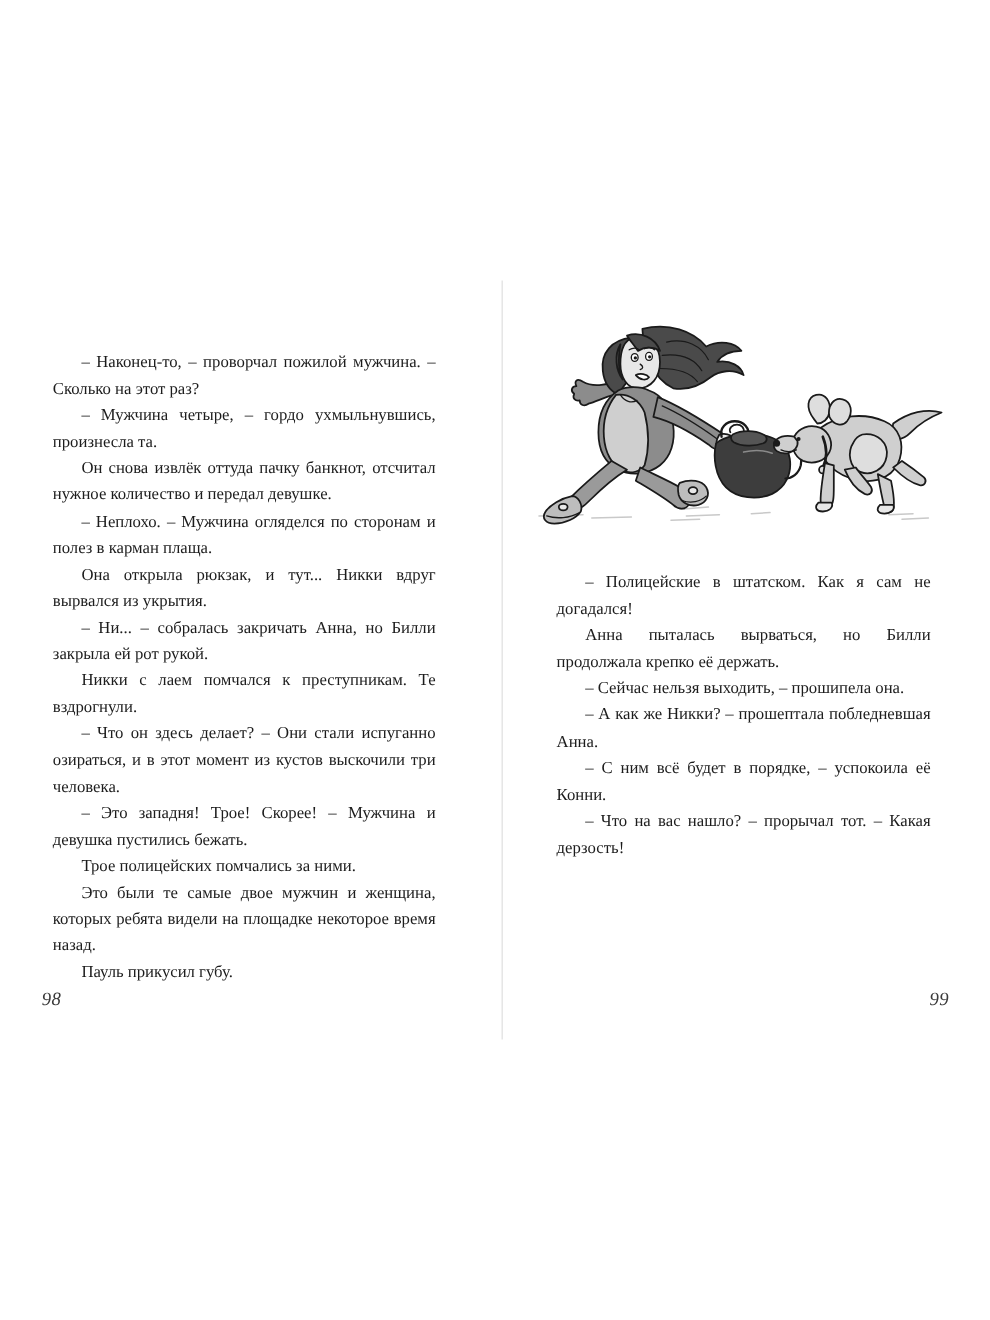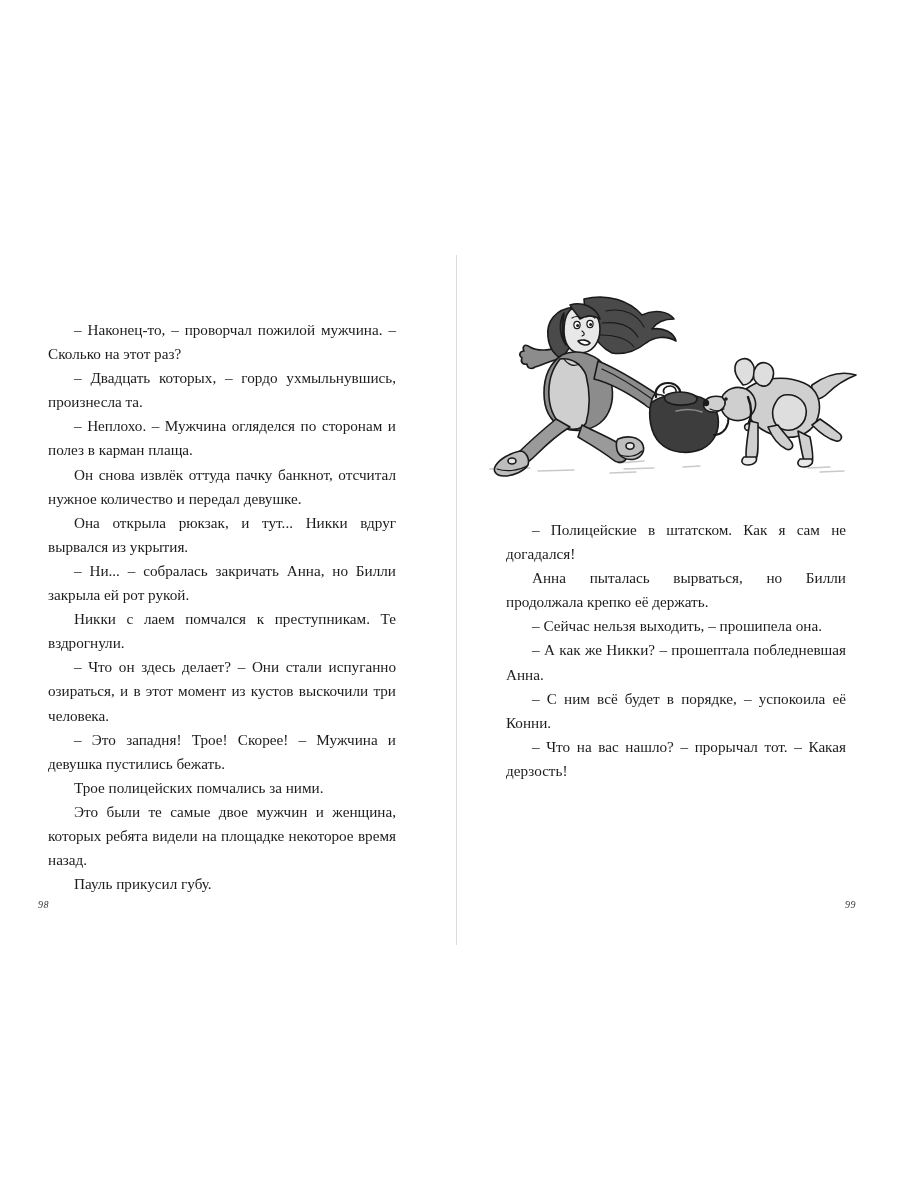--- a/index.html
+++ b/index.html
@@ -45,21 +45,21 @@
     -webkit-hyphens: manual;
     font-family: "Liberation Serif", "DejaVu Serif", serif;
   }
 
   
   .folio {
     position: absolute;
     top: 899px;
     font-family: "Liberation Serif", "DejaVu Serif", serif;
     font-style: italic;
-    font-size: 10px;
+    font-size: 17px;
     color: #3a3a3a;
     letter-spacing: 0.4px;
   }
   .folio.left  { left: 38px; }
   .folio.right { left: 845px; }
 
   
   .illustration {
     position: absolute;
     left: 478px;
@@ -71,23 +71,23 @@
 </style>
 </head>
 <body>
 
 <div id="page">
 
   <div class="gutter-line"></div>
 
   <div class="page-col left body-text">
     <p>– Наконец-то, – проворчал пожилой мужчина. – Сколько на этот раз?</p>
-    <p>– Двадцать которых, – гордо ухмыльнувшись, произнесла та.</p>
+    <p>– Мужчина четыре, – гордо ухмыльнувшись, произнесла та.</p>
+    <p>Он снова извлёк оттуда пачку банкнот, отсчитал нужное количество и передал девушке.</p>
     <p>– Неплохо. – Мужчина огляделся по сторонам и полез в карман плаща.</p>
-    <p>Он снова извлёк оттуда пачку банкнот, отсчитал нужное количество и передал девушке.</p>
     <p>Она открыла рюкзак, и тут... Никки вдруг вырвался из укрытия.</p>
     <p>– Ни... – собралась закричать Анна, но Билли закрыла ей рот рукой.</p>
     <p>Никки с лаем помчался к преступникам. Те вздрогнули.</p>
     <p>– Что он здесь делает? – Они стали испуганно озираться, и в этот момент из кустов выскочили три человека.</p>
     <p>– Это западня! Трое! Скорее! – Мужчина и девушка пустились бежать.</p>
     <p>Трое полицейских помчались за ними.</p>
     <p>Это были те самые двое мужчин и женщина, которых ребята видели на площадке некоторое время назад.</p>
     <p>Пауль прикусил губу.</p>
   </div>
 

